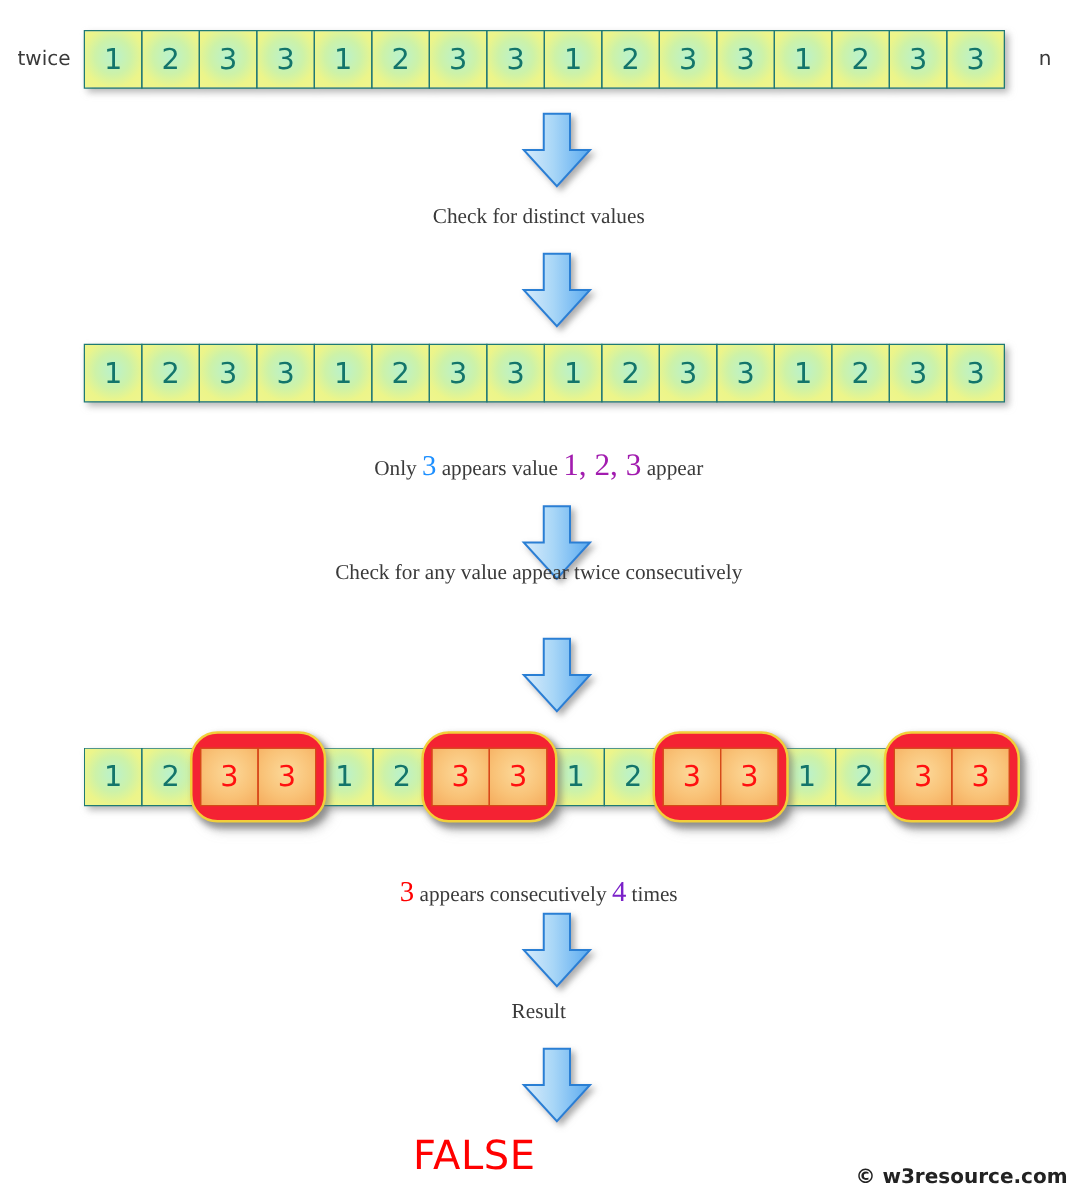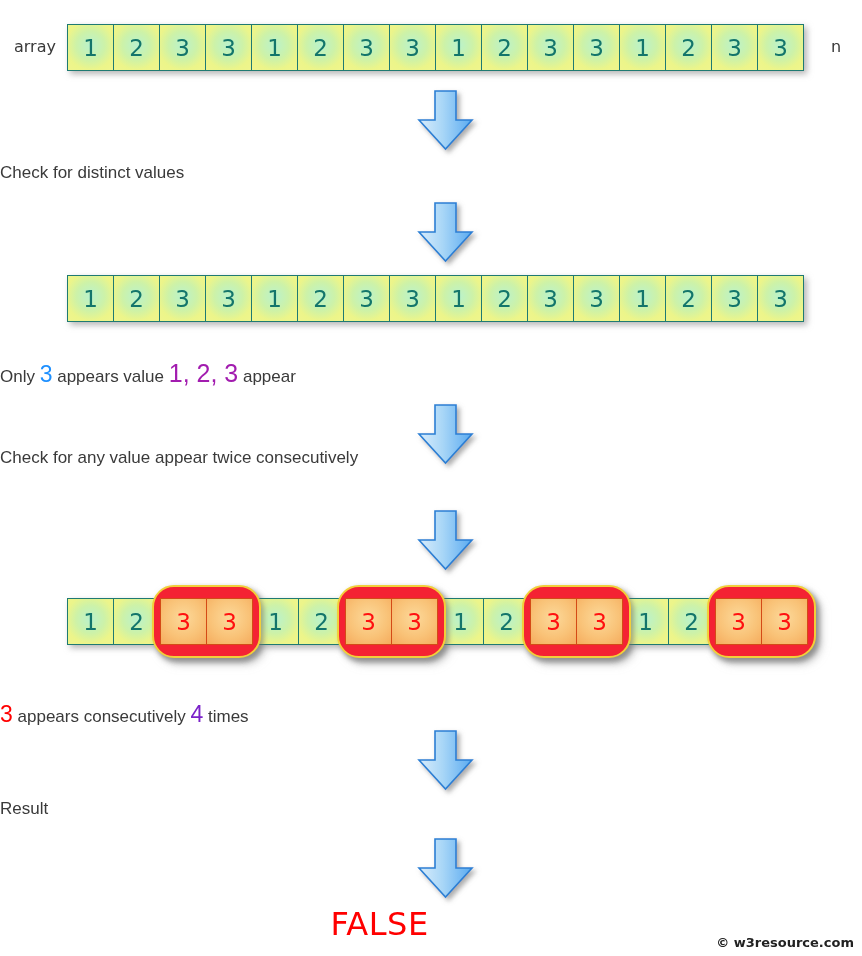--- a/index.html
+++ b/index.html
@@ -11,23 +11,24 @@
     width: 862px; height: 956px;
     position: relative;
     font-family: "DejaVu Sans", sans-serif;
     overflow: hidden;
   }
 
   
   .caption {
     position: absolute;
     left: 0; width: 862px;
+    text-align: center;
     color: #3a3a3a;
     font-size: 17px;
-    font-family: Liberation Sans, sans-serif;
+    font-family: Liberation Serif, serif;
     white-space: nowrap;
   }
   .caption .em-blue   { color: #1e90ff; font-size: 23px; }
   .caption .em-teal   { color: #a21caf; font-size: 25px; }
   .caption .em-red    { color: #ff0000; font-size: 23px; }
   .caption .em-purple { color: #7b22c9; font-size: 23px; }
 
   .label-side {
     position: absolute;
     color: #3a3a3a;
@@ -42,21 +43,21 @@
     color: #ff0000;
     font-size: 32px;
     font-family: "DejaVu Sans", sans-serif;
     letter-spacing: 0.5px;
   }
 
   .watermark {
     position: absolute;
     right: 8px; bottom: 6px;
     color: #222;
-    font-size: 13px;
+    font-size: 16px;
     font-weight: bold;
     font-family: "DejaVu Sans", sans-serif;
   }
 
   
   .array-row {
     position: absolute;
     height: 47px;
     display: flex;
     filter: drop-shadow(3px 3px 3px rgba(120,120,120,0.55));
@@ -108,21 +109,21 @@
   .arrow {
     position: absolute;
     width: 55px;
     height: 60px;
   }
   .arrow svg { display: block; overflow: visible; }
 </style>
 </head>
 <body>
 
-<div class="label-side" style="left:14px; top:37px;">array</div>
+<div class="label-side" style="left:14px; top:37px;">twice</div>
 
 <div class="array-row" id="array-initial" style="left:67px; top:24px;">
     <div class="cell">1</div>
     <div class="cell">2</div>
     <div class="cell">3</div>
     <div class="cell">3</div>
     <div class="cell">1</div>
     <div class="cell">2</div>
     <div class="cell">3</div>
     <div class="cell">3</div>

